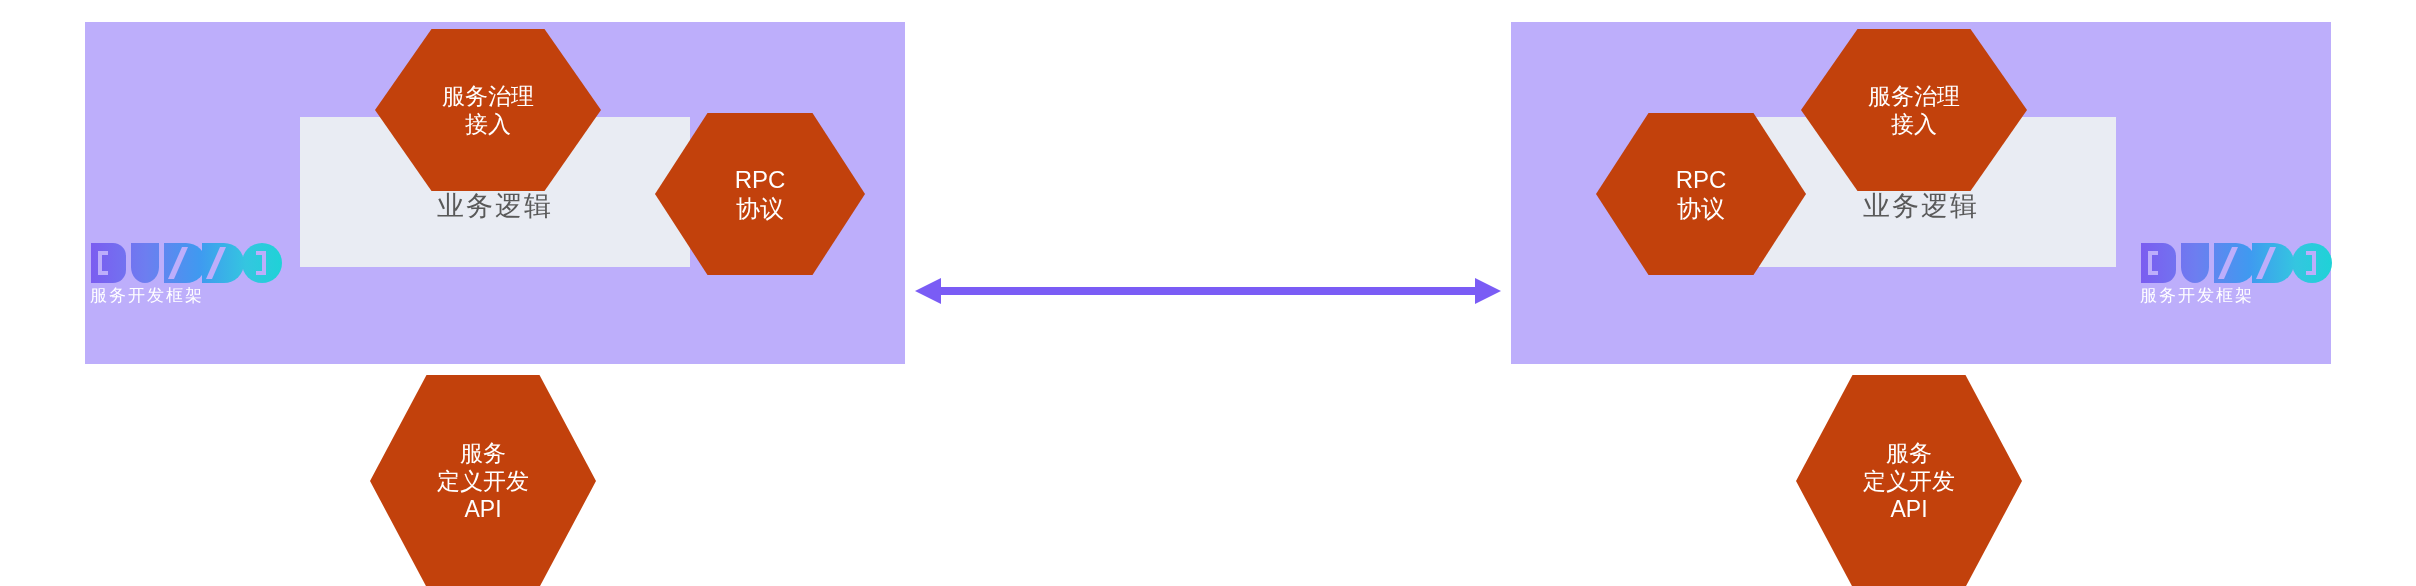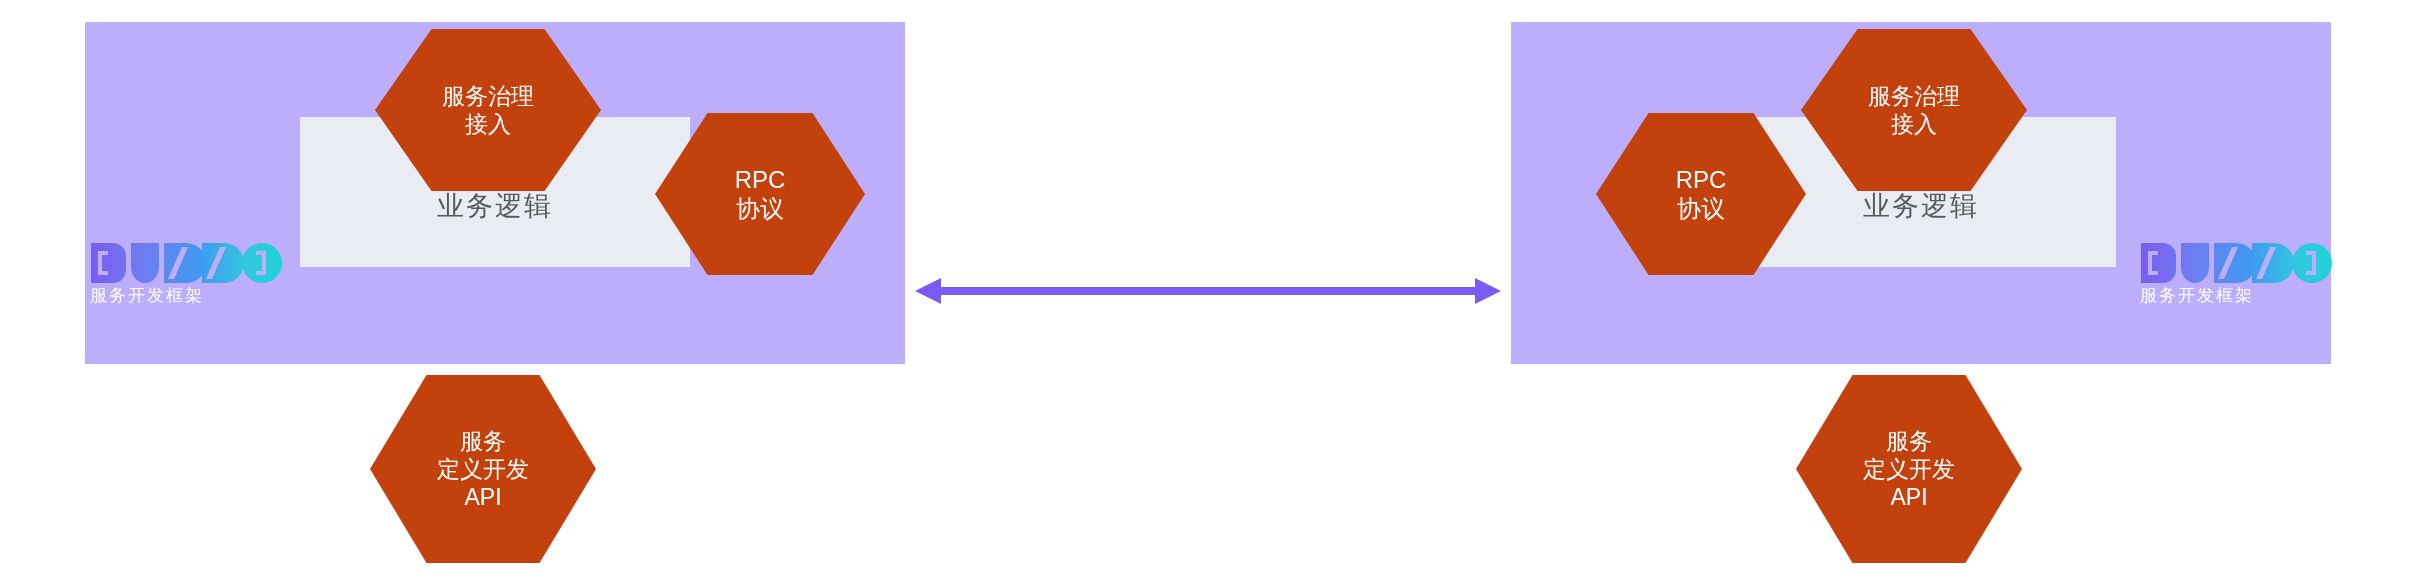--- a/index.html
+++ b/index.html
@@ -40,21 +40,21 @@
     background:#c2410c;
     display:flex;flex-direction:column;
     align-items:center;justify-content:center;
     color:#ffffff;text-align:center;
     -webkit-clip-path:polygon(25% 0%,75% 0%,100% 50%,75% 100%,25% 100%,0% 50%);
     clip-path:polygon(25% 0%,75% 0%,100% 50%,75% 100%,25% 100%,0% 50%);
   }
   .hex .l{display:block;line-height:1.22;}
 
   .hex-top{width:226px;height:162px;top:29px;font-size:23px;}
-  .hex-bot{width:226px;height:188px;top:375px;font-size:23px;}
+  .hex-bot{width:226px;height:212px;top:375px;font-size:23px;}
   .hex-rpc{width:210px;height:162px;top:113px;font-size:24px;font-weight:normal;}
 
   #hex-top-left{left:375px;}
   #hex-bot-left{left:370px;}
   #hex-rpc-left{left:655px;}
 
   #hex-top-right{left:1801px;}
   #hex-bot-right{left:1796px;}
   #hex-rpc-right{left:1596px;}
 

